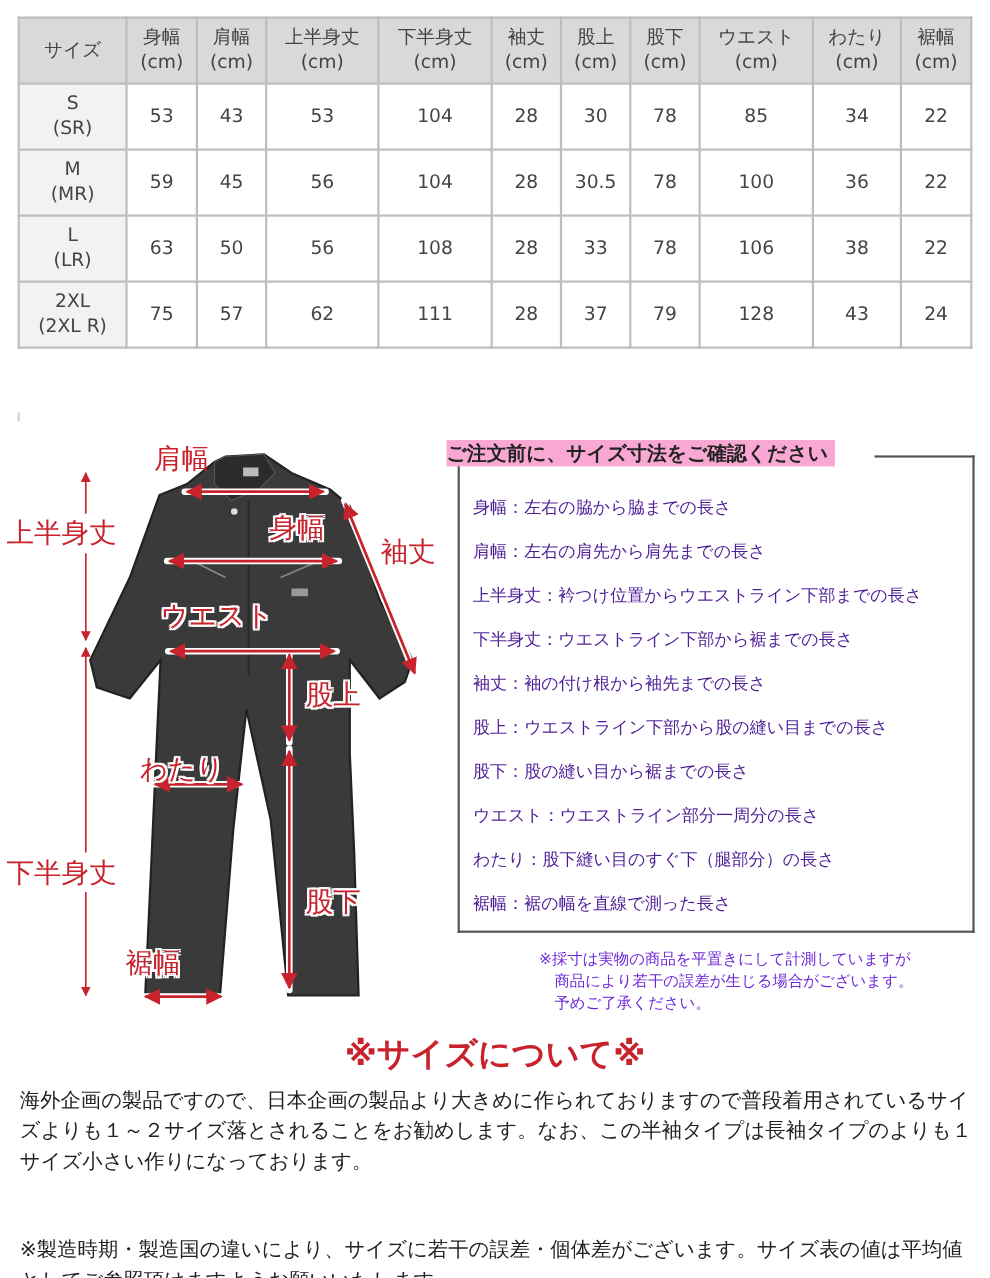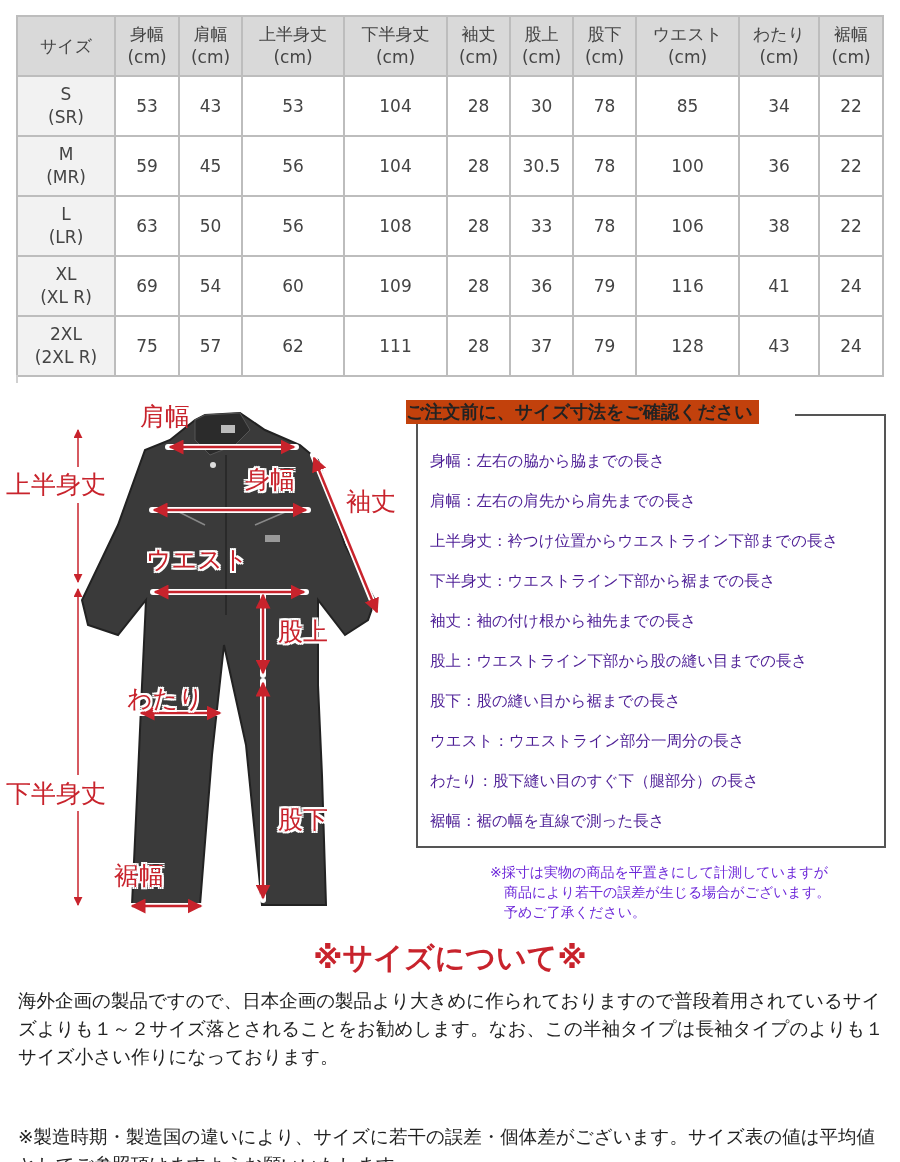--- a/index.html
+++ b/index.html
@@ -13,21 +13,21 @@
   .size-table td.size-cell { background:#f2f2f2; }
   .table-tail { position:absolute; left:16px; top:375px; width:2px; height:8px; background:#d0d0d0; }
 
   .diagram { position:absolute; left:0; top:385px; width:410px; height:540px; }
   .label-red { position:absolute; color:#c8232c; font-size:25px; font-family:"DejaVu Sans", sans-serif; white-space:nowrap; }
   .label-outlined { text-shadow: -2px -2px 0 #fff, 2px -2px 0 #fff, -2px 2px 0 #fff, 2px 2px 0 #fff, 0 2px 0 #fff, 2px 0 0 #fff, 0 -2px 0 #fff, -2px 0 0 #fff; }
 
   .guide-box { position:absolute; left:416px; top:414px; width:470px; height:434px;
          border:2px solid #555; border-top:none; box-sizing:border-box; }
   .guide-top-right { position:absolute; left:795px; top:414px; width:91px; height:2px; background:#555; }
-  .guide-title { position:absolute; left:406px; top:400px; font-size:18px; font-weight:bold; color:#222; background:#c2410c; padding-right:6px; white-space:nowrap; }
+  .guide-title { position:absolute; left:406px; top:400px; font-size:18px; font-weight:bold; color:#222; background:#f9a8d4; padding-right:6px; white-space:nowrap; }
   .guide-list { position:absolute; left:430px; top:448px; margin:0; padding:0; list-style:none; }
   .guide-list li { font-size:15.5px; color:#4c1d95; height:40px; line-height:26px; white-space:nowrap; }
 
   .note-small { position:absolute; left:490px; top:862px; font-size:14px; color:#6d28d9; line-height:20px; white-space:pre; }
 
   .section-title { position:absolute; left:0; width:900px; top:938px; text-align:center; font-size:30px;
          font-weight:bold; color:#c8232c; }
   .body-text { position:absolute; left:18px; width:870px; font-size:18.5px; color:#222; line-height:28px; }
   .para1 { top:987px; }
   .para2 { top:1123px; }
@@ -98,33 +98,20 @@
         <td>56</td>
         <td>108</td>
         <td>28</td>
         <td>33</td>
         <td>78</td>
         <td>106</td>
         <td>38</td>
         <td>22</td>
       </tr>
       <tr>
-        <td class="size-cell"><span>XL</span><br><span>(XL R)</span></td>
-        <td>69</td>
-        <td>54</td>
-        <td>60</td>
-        <td>109</td>
-        <td>28</td>
-        <td>36</td>
-        <td>79</td>
-        <td>116</td>
-        <td>41</td>
-        <td>24</td>
-      </tr>
-      <tr>
         <td class="size-cell"><span>2XL</span><br><span>(2XL R)</span></td>
         <td>75</td>
         <td>57</td>
         <td>62</td>
         <td>111</td>
         <td>28</td>
         <td>37</td>
         <td>79</td>
         <td>128</td>
         <td>43</td>

